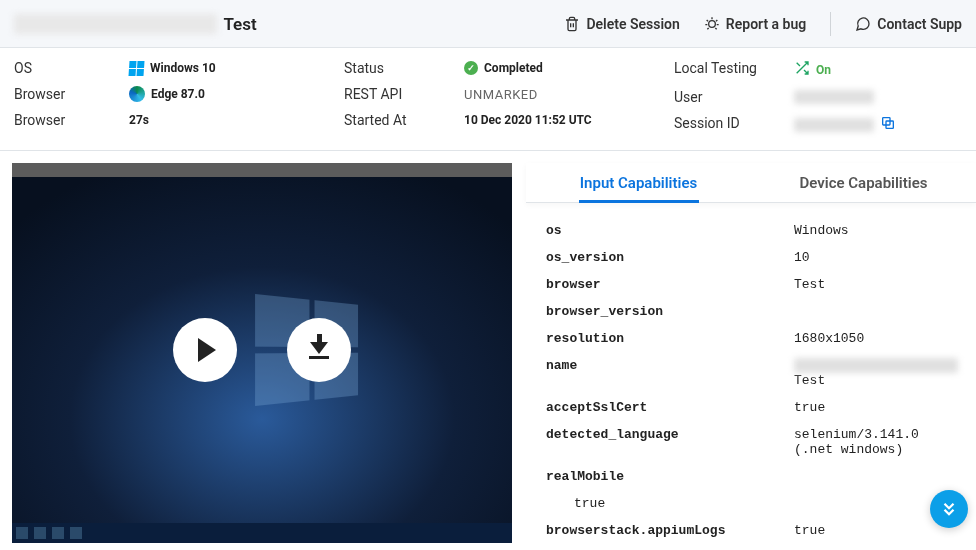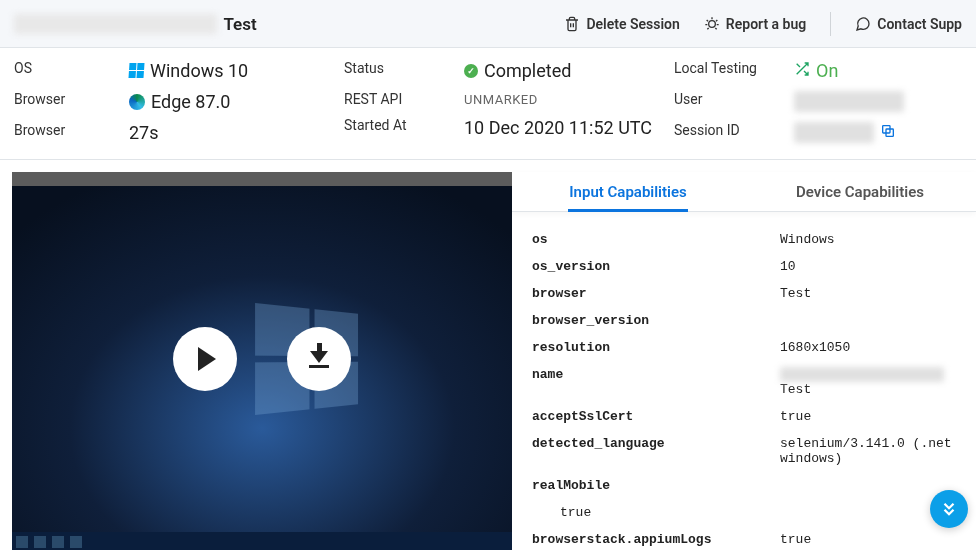--- a/index.html
+++ b/index.html
@@ -40,38 +40,38 @@
   display: flex;
   padding: 12px 14px 16px;
   border-bottom: 1px solid #e0e4e8;
   gap: 10px;
 }
 .meta-col { display: grid; grid-template-columns: auto 1fr; column-gap: 20px; row-gap: 10px; align-content: start; }
 .meta-col.c1 { width: 320px; grid-template-columns: 95px 1fr; }
 .meta-col.c2 { width: 320px; grid-template-columns: 100px 1fr; }
 .meta-col.c3 { flex: 1; grid-template-columns: 100px 1fr; }
 .mlabel { font-size: 14px; color: #333; font-weight: 400; }
-.mvalue { font-size: 18px; color: #222; font-weight: 400; display: flex; align-items: center; gap: 6px; }
+.mvalue { font-size: 12px; color: #222; font-weight: 700; display: flex; align-items: center; gap: 6px; }
 .mvalue.unmarked { font-weight: 400; font-size: 13px; color: #666; letter-spacing: 0.5px; text-transform: uppercase; }
 .blurred {
   background: #e0e0e0; color: transparent; filter: blur(3px);
   border-radius: 2px; padding: 0 2px; display: inline-block; min-width: 80px;
 }
 .status-dot {
   width: 14px; height: 14px; border-radius: 50%; background: #4caf50;
   display:inline-flex; align-items:center; justify-content:center;
 }
 .status-dot::after { content:"✓"; color:#fff; font-size:9px; font-weight:bold; }
 .local-on { color: #4caf50; display:inline-flex; align-items:center; gap:6px; }
 .shuffle-ic { color:#1fa463; }
 .copy-ic { color:#0b74de; cursor:pointer; }
 .win-logo { display:inline-grid; grid-template-columns:7px 7px; grid-template-rows:7px 7px; gap:1px; transform: skewX(-4deg); }
 .win-logo span { background:#00a4ef; }
 .edge-ic { width:16px; height:16px; border-radius:50%; background: conic-gradient(#0b8a4a, #32bde8 40%, #0b67c2 80%, #0b8a4a); }
-.main { display:flex; padding: 12px 0 0 12px; gap: 0; height: calc(100% - 48px - 110px); }
+.main { display:flex; padding: 12px 0 0 12px; gap: 14px; height: calc(100% - 48px - 110px); }
 .video-pane {
   width: 500px;
   background:#5c5c5c;
   position:relative;
   overflow:hidden;
 }
 .video-inner {
   position:absolute; left:0; right:0; top:14px; bottom:20px;
   background: radial-gradient(ellipse 70% 80% at 50% 70%, #2a5a9a 0%, #0f1f3a 55%, #07101f 100%);
 }

